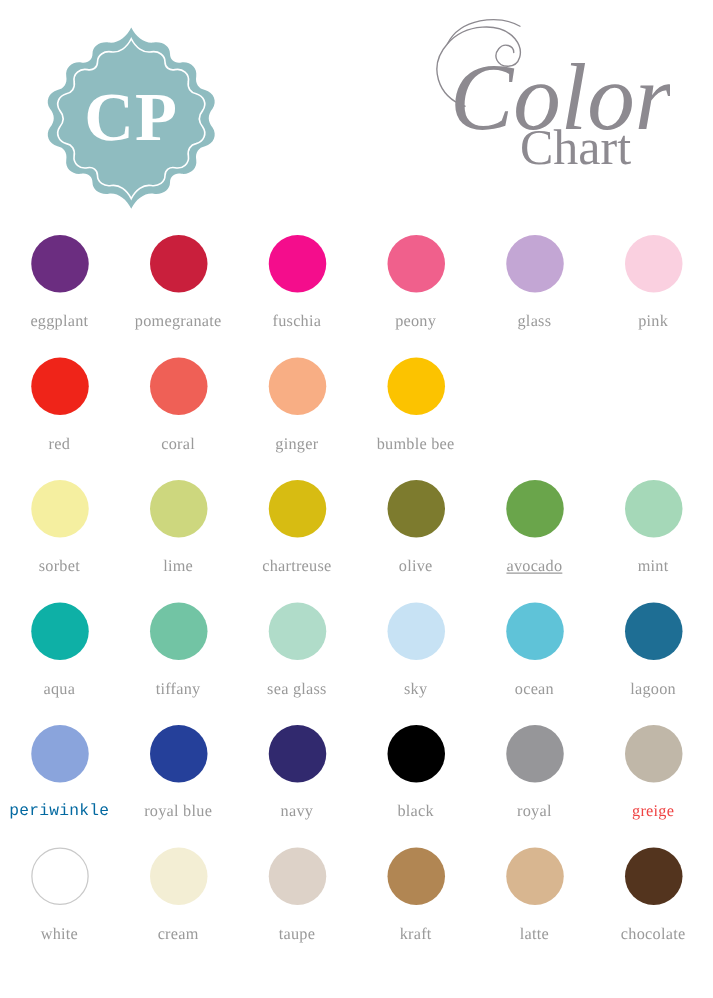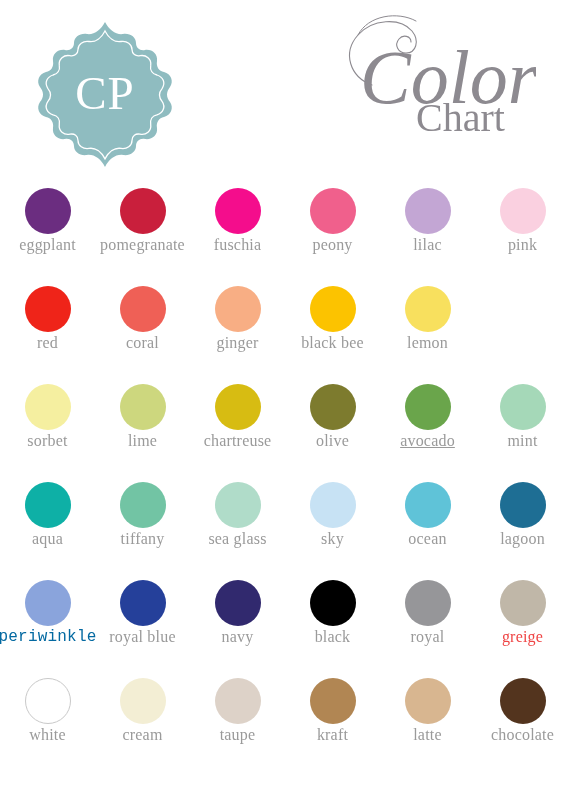--- a/index.html
+++ b/index.html
@@ -38,24 +38,25 @@
   .logo-monogram {
     position: absolute;
     left: 0;
     top: 0;
     width: 140px;
     height: 150px;
     display: flex;
     align-items: center;
     justify-content: center;
     font-family: "Liberation Serif", "DejaVu Serif", serif;
-    font-size: 47px;
+    font-size: 55px;
     letter-spacing: 1px;
     color: #ffffff;
     pointer-events: none;
+    font-weight: bold;
   }
 
   .wordmark {
     position: absolute;
     right: 34px;
     top: 7px;
     width: 220px;
     height: 130px;
   }
   .wordmark svg {
@@ -87,22 +88,22 @@
     height: 46px;
     border-radius: 50%;
     margin-top: 3px;
     box-sizing: border-box;
   }
   .dot.outlined {
     border: 1px solid #c9c9c9;
     background: #ffffff !important;
   }
   .swatch-label {
-    margin-top: 2px;
-    font-size: 16px;
+    margin-top: 15px;
+    font-size: 13px;
     color: #9a9a9a;
     font-family: "Liberation Serif", "DejaVu Serif", serif;
     white-space: nowrap;
     letter-spacing: 0.2px;
   }
 </style>
 </head>
 <body>
 
 <div class="header">
@@ -207,21 +208,21 @@
       <div class="swatch-cell">
         <div class="dot" style="background: rgb(244, 13, 140);"></div>
         <div class="swatch-label" style="color: rgb(154, 154, 154);">fuschia</div>
       </div>
       <div class="swatch-cell">
         <div class="dot" style="background: rgb(240, 96, 140);"></div>
         <div class="swatch-label" style="color: rgb(154, 154, 154);">peony</div>
       </div>
       <div class="swatch-cell">
         <div class="dot" style="background: rgb(195, 166, 212);"></div>
-        <div class="swatch-label" style="color: rgb(154, 154, 154);">lilac</div>
+        <div class="swatch-label" style="color: rgb(154, 154, 154);">glass</div>
       </div>
       <div class="swatch-cell">
         <div class="dot" style="background: rgb(250, 208, 224);"></div>
         <div class="swatch-label" style="color: rgb(154, 154, 154);">pink</div>
       </div>
     </div>
     <div class="swatch-row">
       <div class="swatch-cell">
         <div class="dot" style="background: rgb(239, 36, 25);"></div>
         <div class="swatch-label" style="color: rgb(154, 154, 154);">red</div>
@@ -229,25 +230,21 @@
       <div class="swatch-cell">
         <div class="dot" style="background: rgb(239, 96, 86);"></div>
         <div class="swatch-label" style="color: rgb(154, 154, 154);">coral</div>
       </div>
       <div class="swatch-cell">
         <div class="dot" style="background: rgb(248, 174, 132);"></div>
         <div class="swatch-label" style="color: rgb(154, 154, 154);">ginger</div>
       </div>
       <div class="swatch-cell">
         <div class="dot" style="background: rgb(252, 195, 0);"></div>
-        <div class="swatch-label" style="color: rgb(154, 154, 154);">black bee</div>
-      </div>
-      <div class="swatch-cell">
-        <div class="dot" style="background: rgb(248, 224, 94);"></div>
-        <div class="swatch-label" style="color: rgb(154, 154, 154);">lemon</div>
+        <div class="swatch-label" style="color: rgb(154, 154, 154);">bumble bee</div>
       </div>
     </div>
     <div class="swatch-row">
       <div class="swatch-cell">
         <div class="dot" style="background: rgb(245, 239, 160);"></div>
         <div class="swatch-label" style="color: rgb(154, 154, 154);">sorbet</div>
       </div>
       <div class="swatch-cell">
         <div class="dot" style="background: rgb(205, 215, 126);"></div>
         <div class="swatch-label" style="color: rgb(154, 154, 154);">lime</div>

